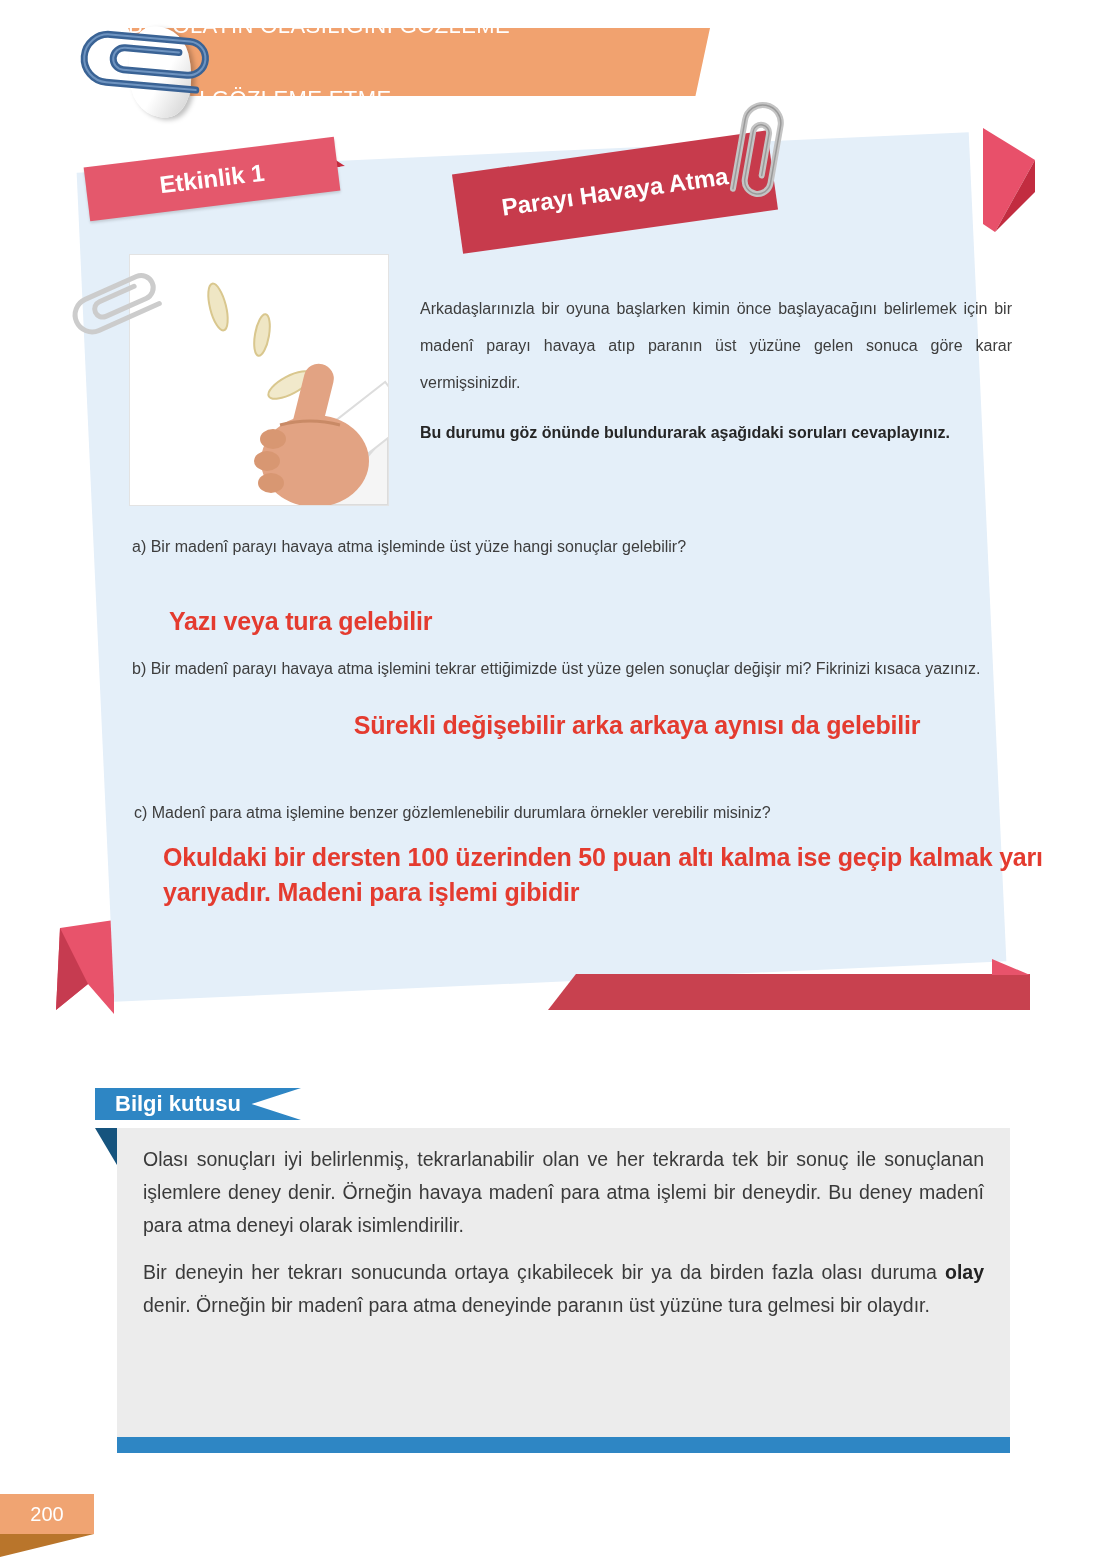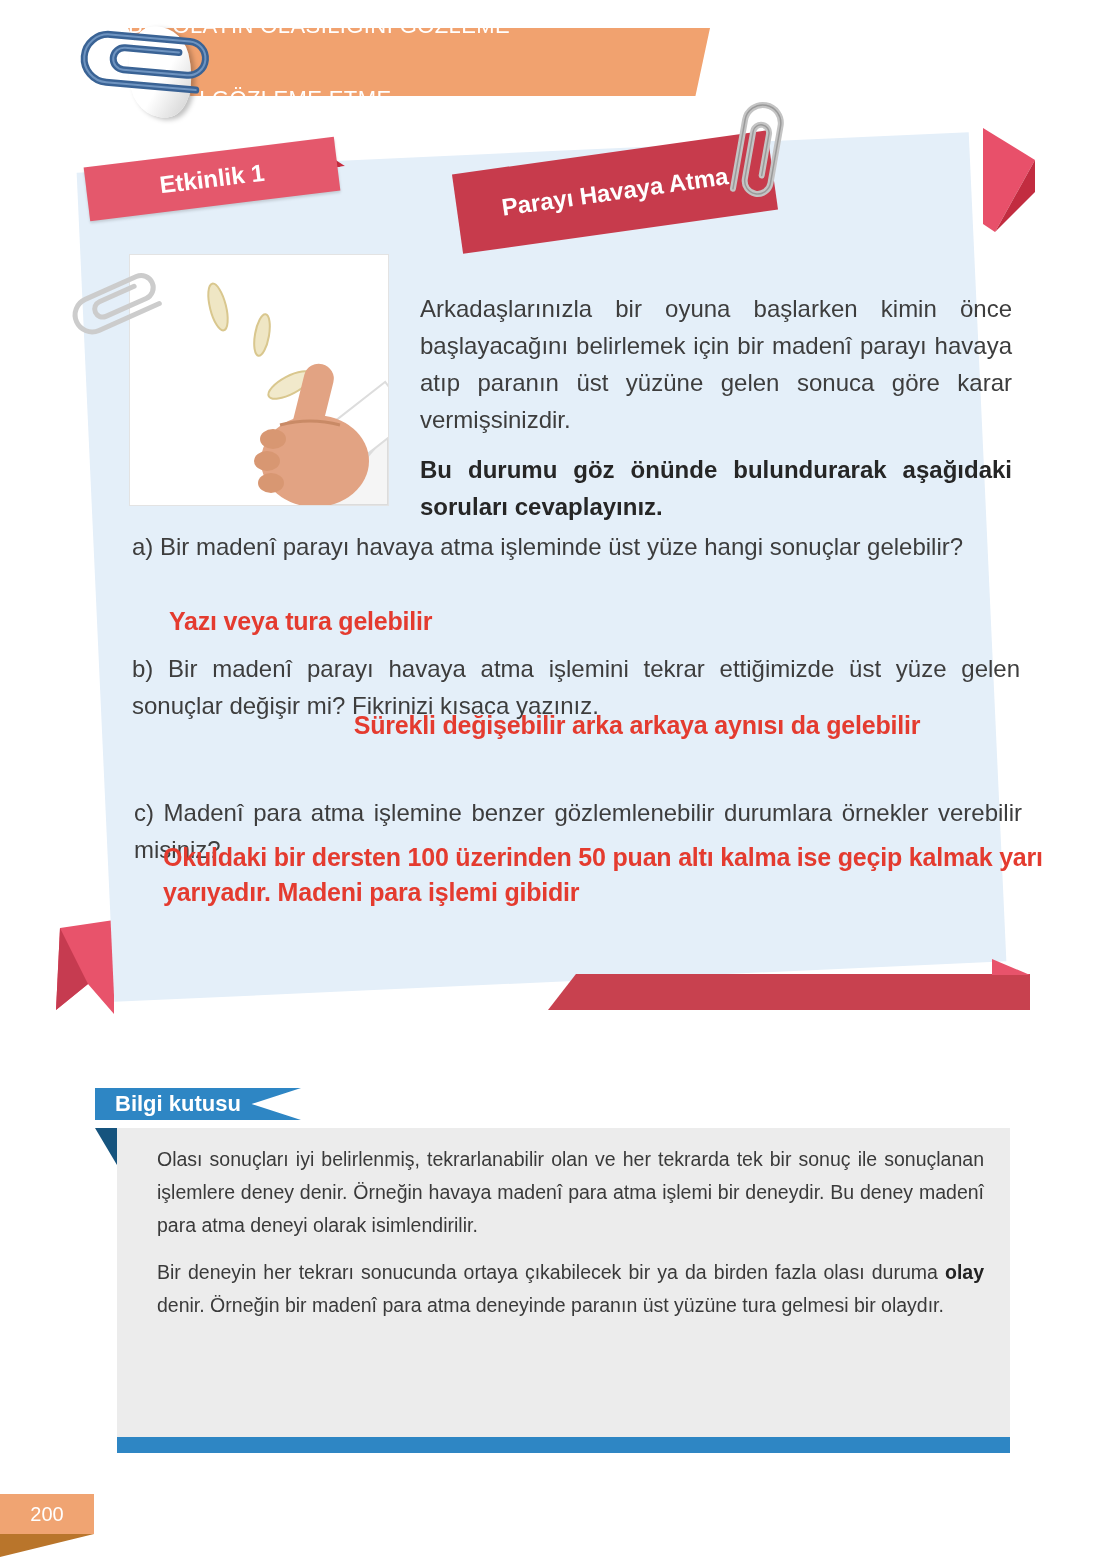--- a/index.html
+++ b/index.html
@@ -60,21 +60,21 @@
     color:#fff;font-weight:700;font-size:24px;
   }
 
   
   .photo{
     left:130px;top:255px;width:258px;height:250px;background:#ffffff;z-index:3;
     box-shadow:0 0 0 1px #e3e3e3;
   }
 
   
-  .txt{z-index:3;color:#3d3d3d;font-size:24px;}
+  .txt{z-index:3;color:#3d3d3d;font-size:16px;}
   .intro{left:420px;top:290px;width:592px;text-align:justify;line-height:37px;}
   .intro .p2{font-weight:700;color:#262626;margin-top:13px;}
   .question{line-height:37px;text-align:justify;}
   .q-a{left:132px;top:528px;width:884px;}
   .q-b{left:132px;top:650px;width:888px;}
   .q-c{left:134px;top:794px;width:888px;}
   .answer{
     color:#e43b2f;font-weight:700;font-size:25px;letter-spacing:-.2px;
     line-height:35px;z-index:4;margin-left:23px;
   }
@@ -88,21 +88,21 @@
     clip-path:polygon(0 0,100% 0,76% 50%,100% 100%,0 100%);
     display:flex;align-items:center;color:#fff;font-weight:700;font-size:22px;
     padding-left:20px;box-sizing:border-box;
   }
   .bilgi-fold{
     left:95px;top:1128px;width:22px;height:37px;background:#16547e;z-index:2;
     clip-path:polygon(0 0,100% 0,100% 100%);
   }
   .info-box{
     left:117px;top:1128px;width:893px;height:309px;background:#ececec;z-index:1;
-    box-sizing:border-box;padding:15px 26px 0 40px;
+    box-sizing:border-box;padding:15px 26px 0 26px;
     color:#3a3a3a;font-size:19.5px;line-height:33px;text-align:justify;
   }
   .info-box p{margin:0 0 14px 0;}
   .info-bar{left:117px;top:1437px;width:893px;height:16px;background:#2e86c4;z-index:1;}
 
   
   .page-tab{
     left:0;top:1494px;width:94px;height:40px;background:#f0a472;z-index:2;
     display:flex;align-items:center;justify-content:center;
     color:#fff;font-size:20px;

